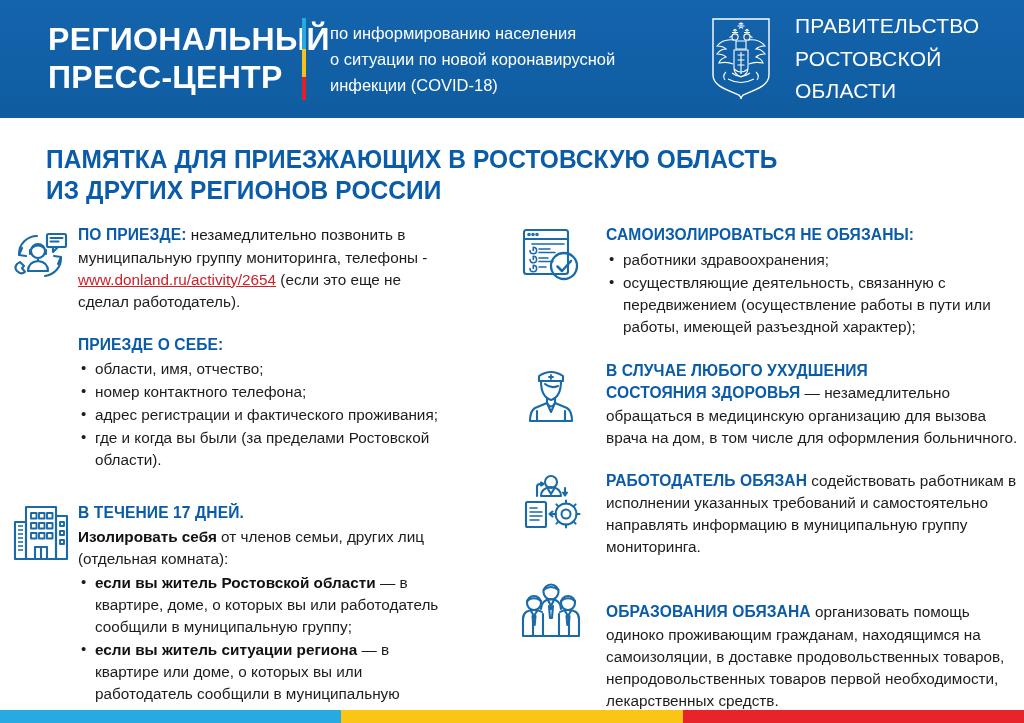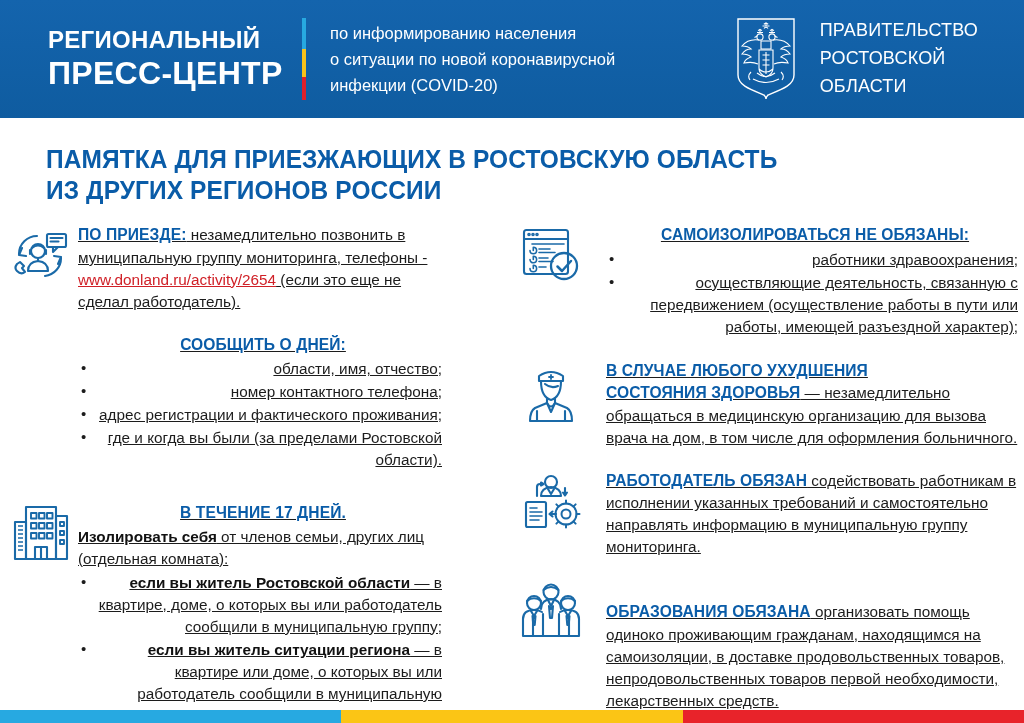--- a/index.html
+++ b/index.html
@@ -32,21 +32,21 @@
     flex: none;
   }
   .brand-line1, .brand-line2 {
     color: #ffffff;
     font-weight: bold;
     letter-spacing: 0.3px;
     line-height: 1.06;
     white-space: nowrap;
     font-stretch: condensed;
   }
-  .brand-line1 { font-size: 24px; }
+  .brand-line1 { font-size: 32px; }
   .brand-line2 { font-size: 32px; margin-top: 4px; }
 
   .tri-divider {
     width: 4px;
     height: 82px;
     margin: 0 24px 0 4px;
     flex: none;
     display: flex;
     flex-direction: column;
   }
@@ -71,21 +71,21 @@
     margin-right: 46px;
     gap: 16px;
   }
   .coat {
     width: 62px;
     height: 84px;
     flex: none;
   }
   .gov-text {
     color: #ffffff;
-    font-size: 18px;
+    font-size: 21px;
     line-height: 1.55;
     letter-spacing: 0.2px;
     margin-left: 7px;
   }
 
   
   .page-title {
     color: #0a5ca8;
     font-weight: bold;
     font-size: 25.5px;
@@ -132,39 +132,37 @@
     left: 0;
     top: 0;
   }
   .col-left .txt  { padding-left: 0; width: 370px; }
   .col-right .txt { padding-left: 78px; width: 420px; }
 
   .txt {
     font-size: 15.3px;
     line-height: 1.44;
     color: #1c1c1c;
-    text-decoration: underline;
   }
   .hd {
     color: #0a5ca8;
     font-weight: bold;
     font-size: 15.6px;
     letter-spacing: 0.1px;
   }
-  .hd-blk { display: block; margin-bottom: 1px; text-align: center; }
+  .hd-blk { display: block; margin-bottom: 1px; }
   b { font-weight: bold; color: #111; }
   .link {
     color: #d02027;
     text-decoration: underline;
   }
   ul {
     margin: 2px 6px 0 0;
     padding-left: 17px;
     list-style: none;
-    text-align: right;
   }
   li {
     position: relative;
     margin-bottom: 1px;
     padding-left: 0;
   }
   li::before {
     content: "•";
     position: absolute;
     left: -14px;
@@ -202,21 +200,21 @@
 
   <div class="tri-divider">
     <span class="tri-c"></span>
     <span class="tri-y"></span>
     <span class="tri-r"></span>
   </div>
 
   <div class="subtitle">
     <div>по информированию населения</div>
     <div>о ситуации по новой коронавирусной</div>
-    <div>инфекции (COVID-20)</div>
+    <div>инфекции (COVID-18)</div>
   </div>
 
   <div class="gov-block">
     <div class="coat">
       <svg viewBox="0 0 62 84" width="62" height="84" fill="none" stroke="#ffffff" stroke-width="1.4">
         <path d="M3 2 H59 V58 C59 68 48 72 33 78 C32 79 31 81 31 82 C31 81 30 79 29 78 C14 72 3 68 3 58 Z"></path>
         <g stroke-width="1.1">
 
           <circle cx="25" cy="20" r="3.1"></circle>
           <circle cx="37" cy="20" r="3.1"></circle>
@@ -274,21 +272,21 @@
           <rect x="36" y="8" width="19" height="13" rx="1.5"></rect>
           <path d="M42 21 l0 5 l5 -5"></path>
           <path d="M39.5 12 h12 M39.5 15.5 h8"></path>
         </svg>
       </div>
       <div class="txt">
         <span class="hd">ПО ПРИЕЗДЕ:</span><span> незамедлительно позвонить в муниципальную группу мониторинга, телефоны - </span><span class="link">www.donland.ru/activity/2654</span><span> (если это еще не сделал работодатель).</span>
 
         <div class="gap-m"></div>
 
-        <span class="hd hd-blk">СООБЩИТЬ О ДНЕЙ:</span>
+        <span class="hd hd-blk">ПРИЕЗДЕ О СЕБЕ:</span>
         <ul>
           <li>области, имя, отчество;</li>
           <li>номер контактного телефона;</li>
           <li>адрес регистрации и фактического проживания;</li>
           <li>где и когда вы были (за пределами Ростовской области).</li>
         </ul>
       </div>
     </div>
 
     <div class="gap-l"></div>

